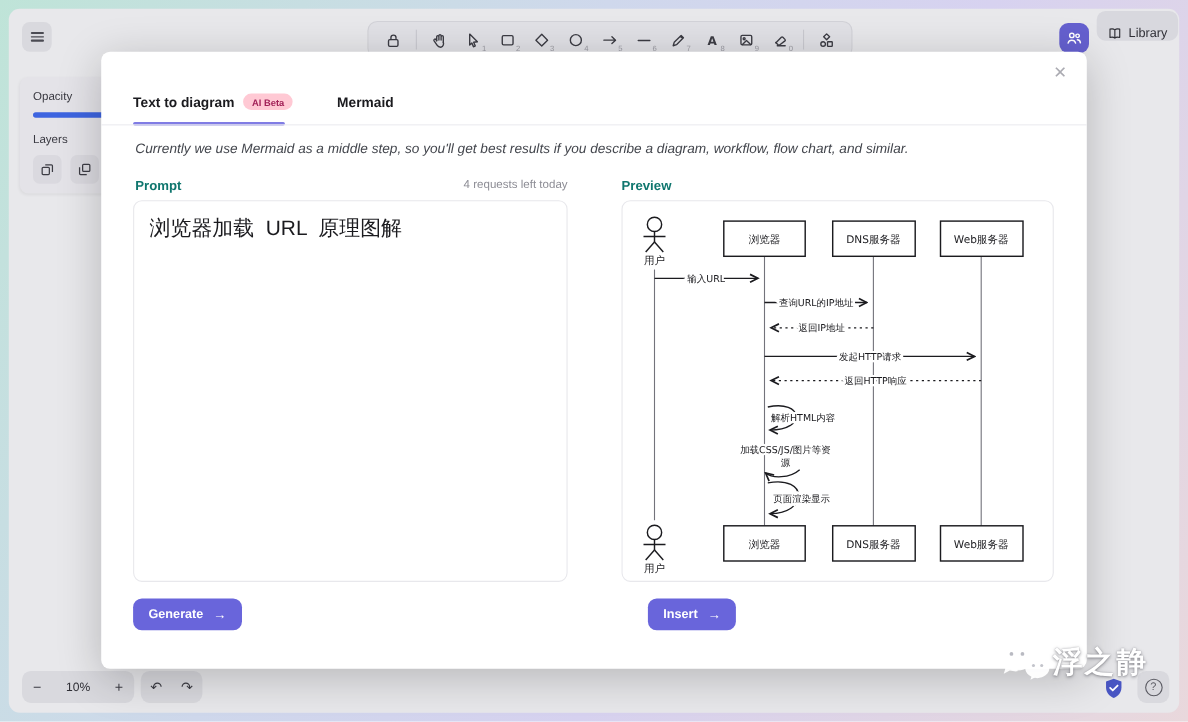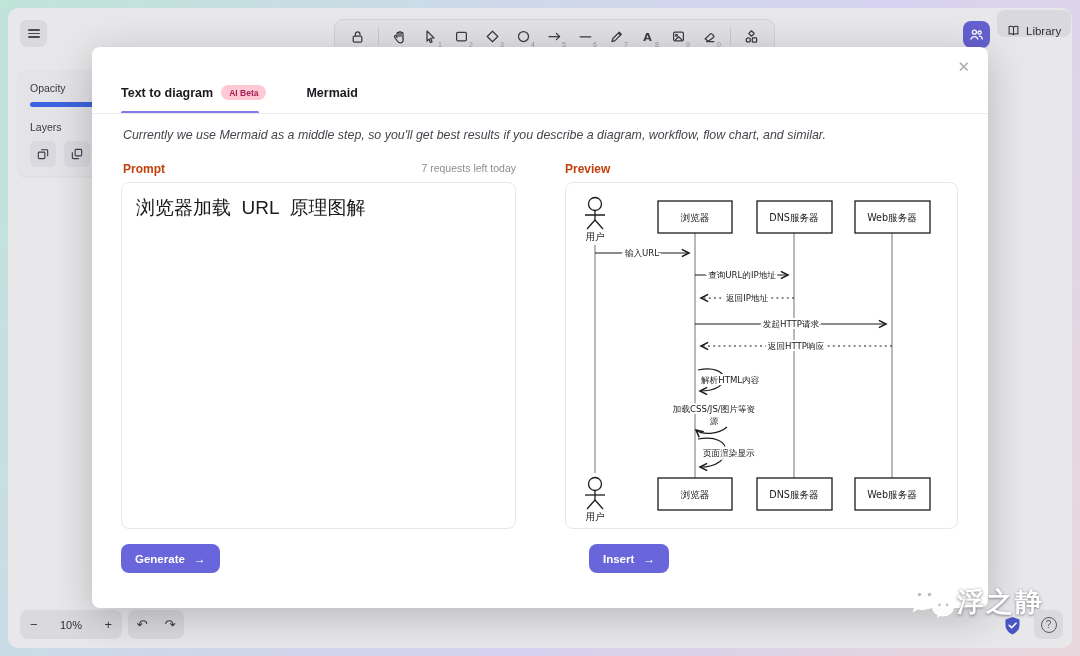--- a/index.html
+++ b/index.html
@@ -72,21 +72,21 @@
     padding-bottom:12px; }
   .tab-underline { position:absolute; left:29px; top:64px; width:138px; height:2.5px;
     background:#807ce4; border-radius:2px; }
   .tabs-border { position:absolute; left:0; top:66px; width:896px; height:1px; background:#ebebef; }
   .badge { background:#ffc9d4; color:#a22258; font-size:8.5px; font-weight:700;
     padding:2.5px 8px; border-radius:10px; }
 
   .description { position:absolute; left:31px; top:81px; font-size:12.4px; font-style:italic;
     color:#43464d;text-align:right; }
 
-  .col-label { position:absolute; font-size:12px; font-weight:700; color:#c2410c; }
+  .col-label { position:absolute; font-size:12px; font-weight:700; color:#0f766e; }
   .quota { position:absolute; left:300px; top:115px; width:124px; text-align:right;
     font-size:10.5px; color:#8d8d95; }
 
   .prompt-box { position:absolute; left:29px; top:135px; width:395px; height:347px;
     border:1px solid #e8e8ec; border-radius:8px; background:#fff;
     font-size:19px; color:#1b1b1f; padding:12px 14px; resize:none;
     font-family:"Liberation Sans","DejaVu Sans",sans-serif; outline:none; }
   .preview-box { position:absolute; left:473px; top:135px; width:393px; height:347px;
     border:1px solid #e8e8ec; border-radius:8px; background:#fff; overflow:hidden; }
 
@@ -275,21 +275,21 @@
     <div class="tab">
       <span>Mermaid</span>
     </div>
   </div>
   <div class="tab-underline"></div>
   <div class="tabs-border"></div>
 
   <div class="description">Currently we use Mermaid as a middle step, so you'll get best results if you describe a diagram, workflow, flow chart, and similar.</div>
 
   <div class="col-label" style="left:31px; top:115px;">Prompt</div>
-  <div class="quota">7 requests left today</div>
+  <div class="quota">4 requests left today</div>
   <div class="col-label" style="left:473px; top:115px;">Preview</div>
 
   <textarea class="prompt-box" style="">浏览器加载  URL  原理图解</textarea>
 
   <div class="preview-box">
     <svg class="seq" width="380" height="340" viewBox="0 0 380 340">
       <defs>
         <marker id="arr" viewBox="0 0 10 10" refX="8.5" refY="5" markerWidth="8.5" markerHeight="8.5" orient="auto-start-reverse">
           <path d="M1.5,1.5 L8.5,5 L1.5,8.5" fill="none" stroke="#1b1b1f" stroke-width="1.5"></path>
         </marker>

